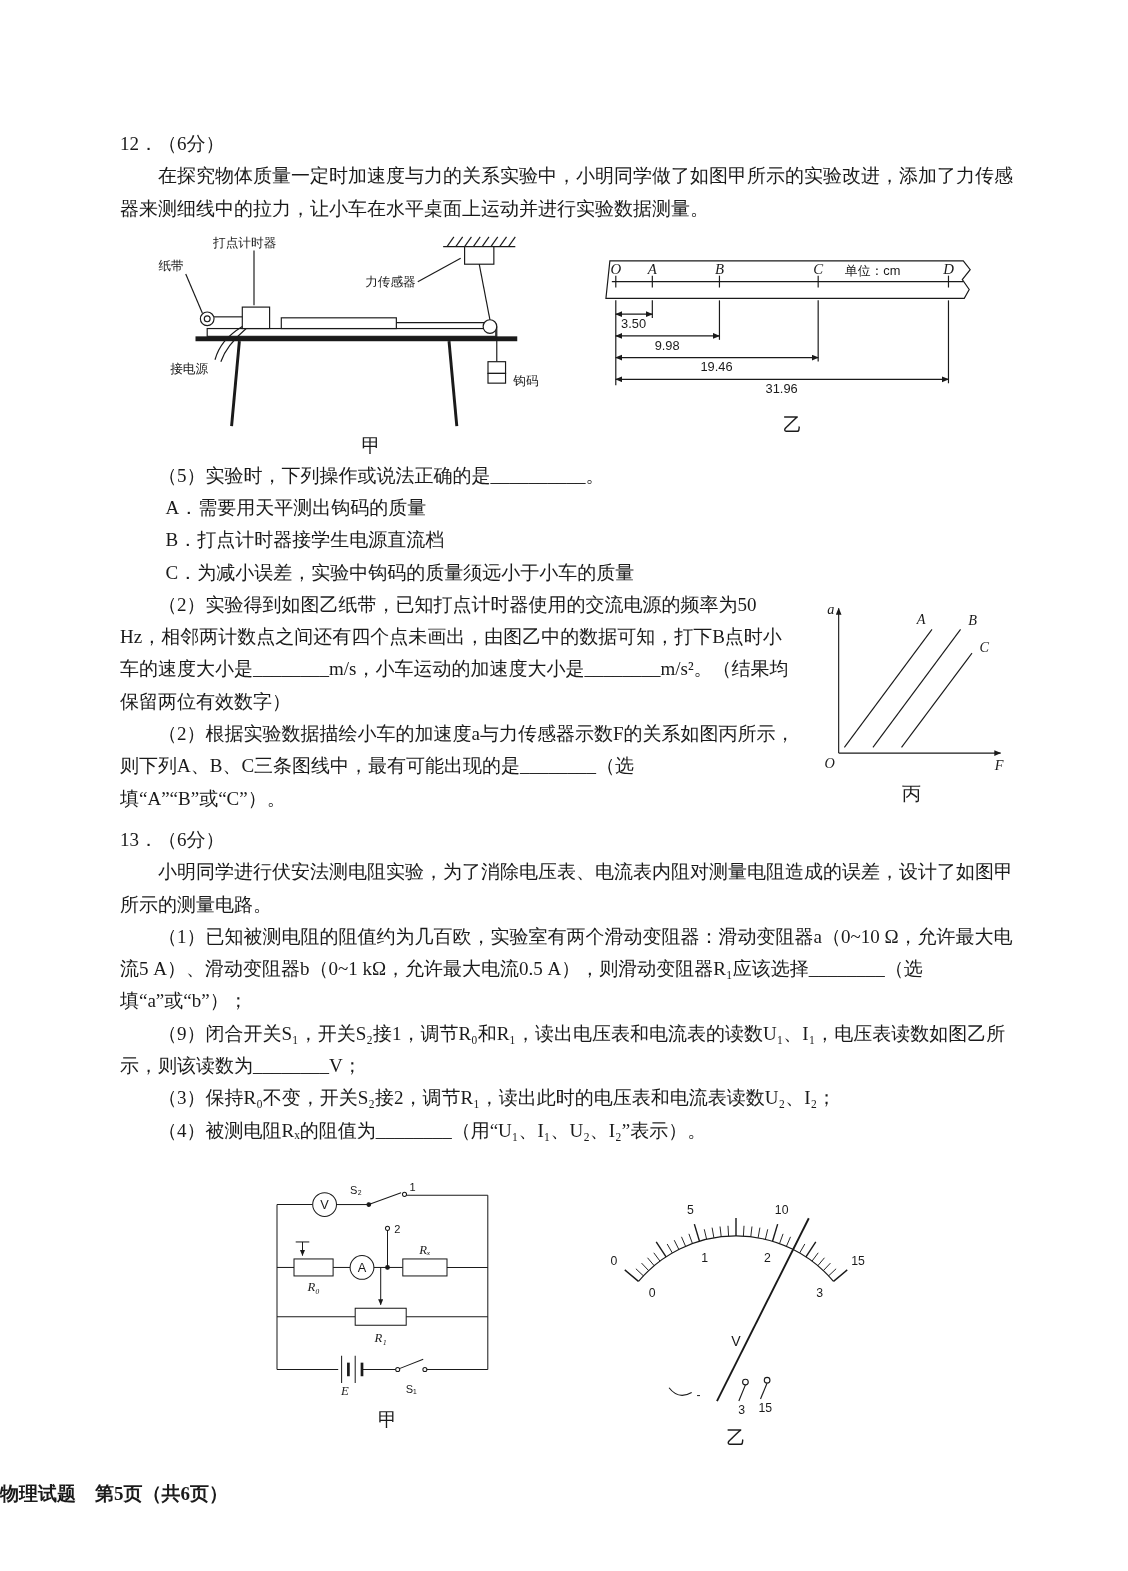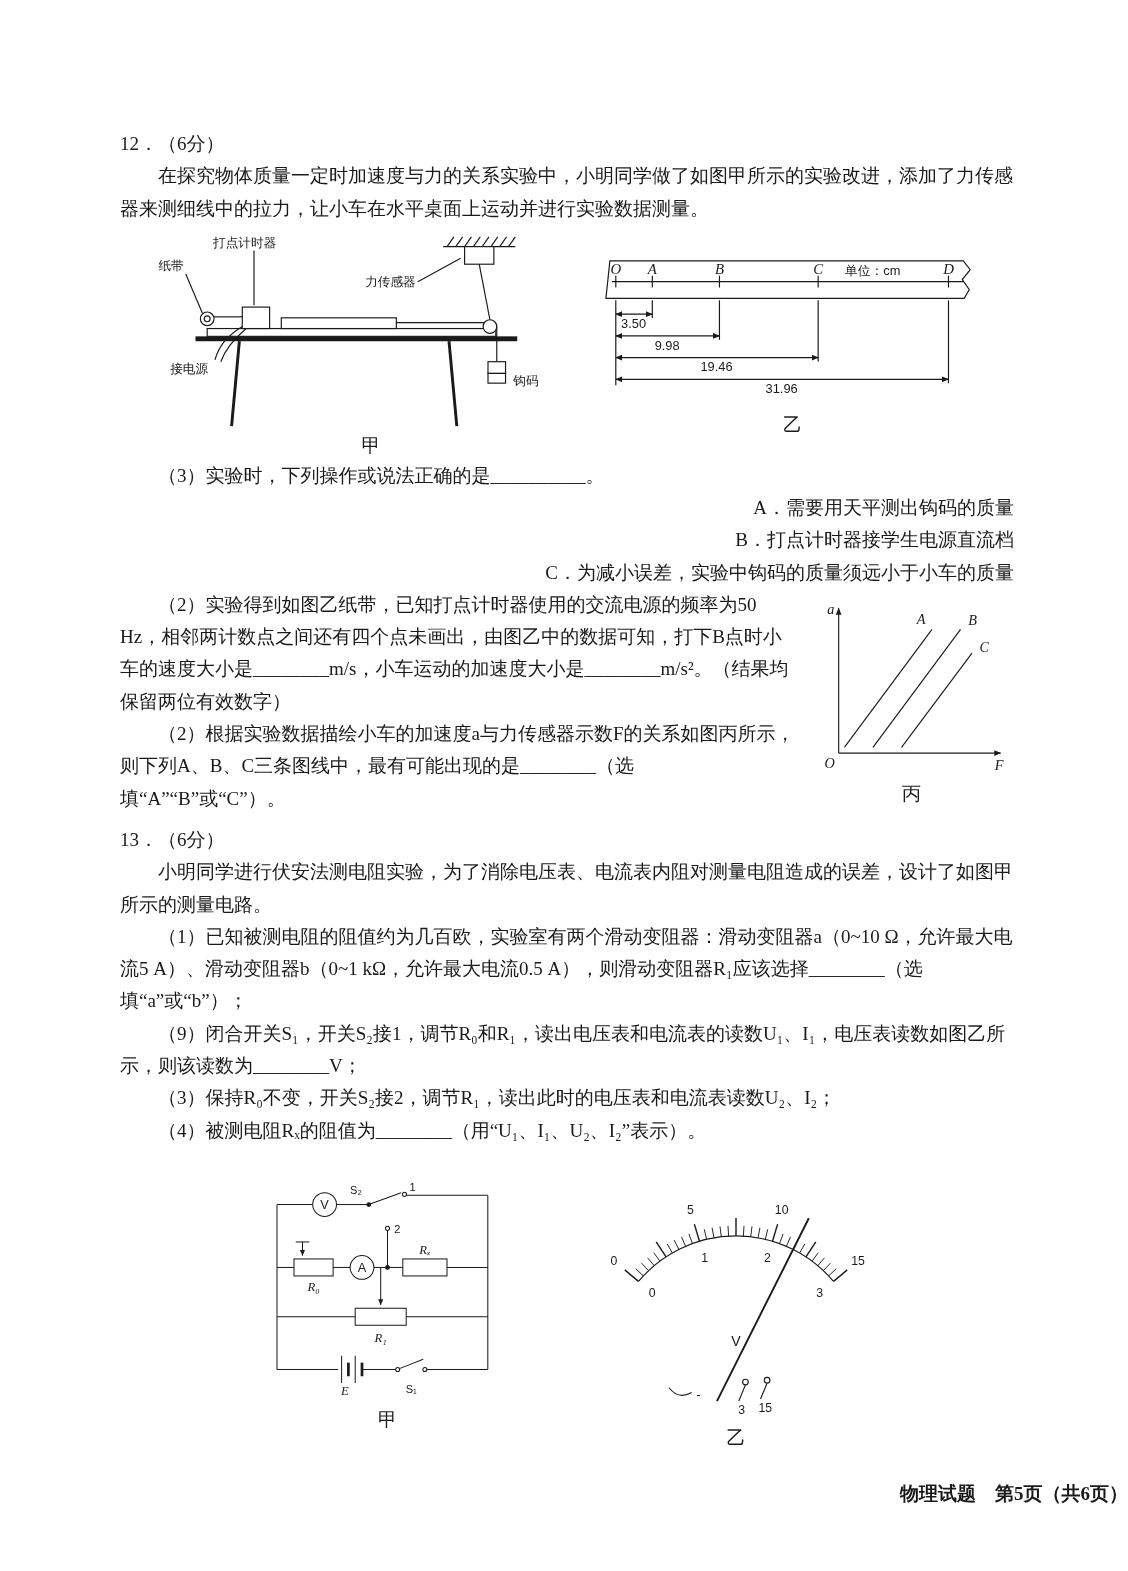--- a/index.html
+++ b/index.html
@@ -5,33 +5,33 @@
   * { box-sizing: border-box; }
   html, body { margin: 0; padding: 0; }
   body {
     width: 1128px; height: 1571px; background: #ffffff; color: #1a1a1a;
     font-family: "Liberation Serif", "DejaVu Serif", serif;
     font-size: 19px;
   }
   .page { position: relative; width: 1128px; height: 1571px; padding: 128px 114px 0 120px; overflow: hidden; background:#fff;border-radius:27px; }
   p { margin: 0; line-height: 1.7; text-indent: 2em; font-family: Liberation Serif, serif; }
   .qnum { line-height: 1.7; }
-  .choice { text-indent: 0; margin-left: 2.4em; text-align: right; }
+  .choice { text-indent: 0; margin-left: 2.4em; }
   .fig-row { display: flex; align-items: flex-start; margin: 8px 0 2px 0; }
   .fig { text-align: center; }
   .fig-apparatus { margin-left: 36px; }
   .fig-tape { margin-left: 14px; margin-top: 14px; }
   .fig-caption { font-size: 19px; line-height: 1.2; margin-top: 2px; }
   .float-fig { float: right; width: 205px; text-align: center; margin: 6px 0 6px 12px; }
   .clearfix::after { content: ""; display: block; clear: both; }
   .q13 { margin-top: 9px; }
   .q13-figs { margin-top: 8px; }
   .q13-figs .fig-circuit { margin-left: 140px; }
   .q13-figs .fig-voltmeter { margin-left: 56px; margin-top: 10px; }
-  .footer { position: absolute; left: 0; right: 0; bottom: 64px; text-align: right; font-weight: bold; font-size: 19px; }
+  .footer { position: absolute; left: 0; right: 0; bottom: 64px; text-align: left; font-weight: bold; font-size: 19px; }
   svg.diag { stroke: #1a1a1a; stroke-width: 1.2; fill: none; }
   svg.diag text { fill: #1a1a1a; stroke: none; font-size: 13px; font-family: "Liberation Sans", "DejaVu Sans", sans-serif; }
   svg.diag text.var { font-style: italic; font-family: "Liberation Serif", "DejaVu Serif", serif; font-size: 15px; }
   svg.diag text.vm-num { font-size: 13px; }
   svg.diag text.meter-letter { font-size: 15px; }
 </style>
 </head>
 <body>
 
 <svg width="0" height="0" style="position:absolute" aria-hidden="true">
@@ -132,21 +132,21 @@
           <line x1="16" y1="134" x2="353" y2="134" marker-start="url(#arr)" marker-end="url(#arr)"></line>
           <text x="34" y="82" text-anchor="middle">3.50</text>
           <text x="68" y="104" text-anchor="middle">9.98</text>
           <text x="118" y="126" text-anchor="middle">19.46</text>
           <text x="184" y="148" text-anchor="middle">31.96</text>
         </svg>
         <div class="fig-caption">乙</div>
       </div>
     </div>
 
-    <p>（3）实验时，下列操作或说法正确的是__________。</p>
+    <p>（5）实验时，下列操作或说法正确的是__________。</p>
     <p class="choice">A．需要用天平测出钩码的质量</p>
     <p class="choice">B．打点计时器接学生电源直流档</p>
     <p class="choice">C．为减小误差，实验中钩码的质量须远小于小车的质量</p>
 
     <div class="clearfix">
 
       <div class="float-fig">
         <svg class="diag" width="200" height="181" viewBox="0 0 210 190">
           <line x1="28" y1="166" x2="28" y2="14" marker-end="url(#arr)"></line>
           <line x1="28" y1="166" x2="198" y2="166" marker-end="url(#arr)"></line>

